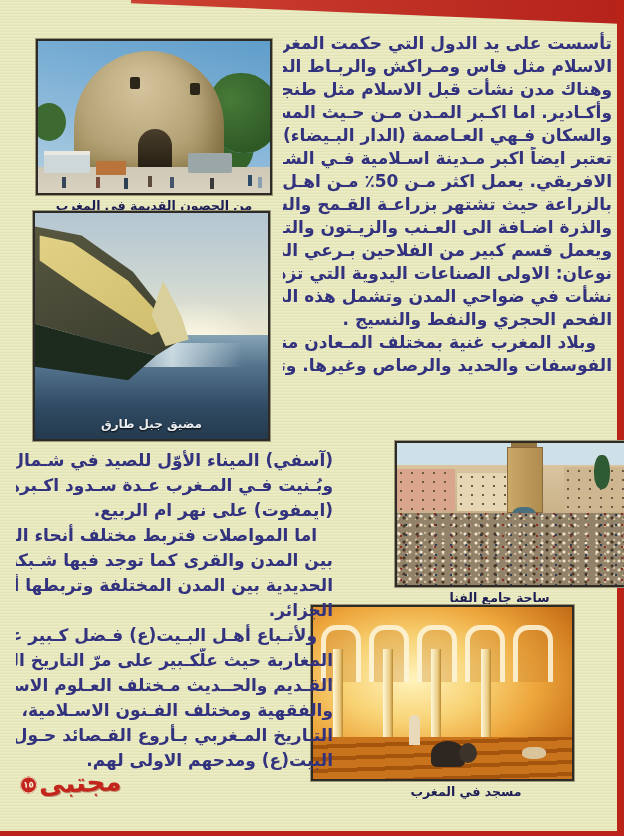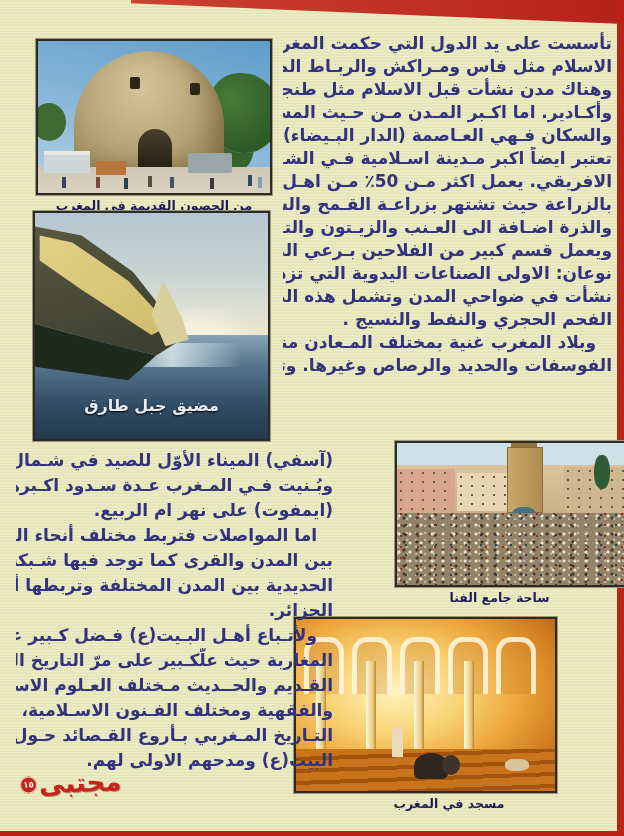--- a/index.html
+++ b/index.html
@@ -61,22 +61,22 @@
   .g-cliff{position:absolute;inset:0;
     clip-path:polygon(0 6%,20% 10%,42% 26%,58% 47%,63% 56%,52% 63%,28% 57%,0 49%);
     background:linear-gradient(160deg,#5a5a42 0%,#3e4030 55%,#2b2e22 100%);}
   .g-cliff-lit{position:absolute;inset:0;
     clip-path:polygon(2% 10%,16% 13%,40% 30%,58% 50%,50% 54%,20% 34%,2% 21%);
     background:linear-gradient(150deg,#e4d488,#c0ac58);}
   .g-cliff-face{position:absolute;inset:0;
     clip-path:polygon(55% 30%,63% 46%,66% 56%,56% 59%,50% 45%);background:#d8cf9a;}
   .g-shore{position:absolute;inset:0;
     clip-path:polygon(0 49%,28% 57%,52% 63%,40% 74%,0 68%);background:#1d2a1e;}
-  .g-caption{position:absolute;bottom:24px;left:0;width:100%;text-align:center;
-    color:#e9edf1;font-size:16px;font-weight:bold;text-shadow:0 1px 2px #000;}
+  .g-caption{position:absolute;bottom:8px;left:0;width:100%;text-align:center;
+    color:#e9edf1;font-size:12px;font-weight:bold;text-shadow:0 1px 2px #000;}
 
   
   .j-sky{position:absolute;left:0;top:0;width:100%;height:24px;background:#cfe1e8;}
   .j-buildings{position:absolute;left:0;top:22px;width:100%;height:48px;
     background:linear-gradient(180deg,#d9c49e,#c9b28a);}
   .j-b{position:absolute;background-image:radial-gradient(circle at 4px 4px,#6b5a42 1px,transparent 1.5px);background-size:11px 9px;}
   .j-b1{left:0;top:26px;width:58px;height:42px;background-color:#d9a58c;}
   .j-b2{left:60px;top:30px;width:62px;height:38px;background-color:#e6d6b4;}
   .j-b3{right:18px;top:24px;width:72px;height:44px;background-color:#cdb690;}
   .j-minaret{position:absolute;left:110px;top:4px;width:34px;height:64px;
@@ -197,21 +197,21 @@
       <div class="j-minaret-top"></div>
       <div class="j-minaret"></div>
       <div class="j-gate"></div>
       <div class="j-tree j-tree1"></div>
       <div class="j-tree j-tree2"></div>
       <div class="j-crowd"></div>
     </div>
     <div class="caption">ساحة جامع الفنا</div>
   </div>
 
-  <div class="fig" style="left:341px;top:605px;width:216px;margin-top:12px;">
+  <div class="fig" style="left:358px;top:605px;width:216px;">
     <div class="photo" style="width:259px;height:172px;">
       <div class="m-base"></div>
       <div class="m-arch" style="left:8px;"></div>
       <div class="m-arch" style="left:56px;"></div>
       <div class="m-arch" style="left:104px;"></div>
       <div class="m-arch" style="left:152px;"></div>
       <div class="m-arch" style="left:200px;"></div>
       <div class="m-col" style="left:20px;"></div>
       <div class="m-col" style="left:70px;"></div>
       <div class="m-col" style="left:118px;"></div>

